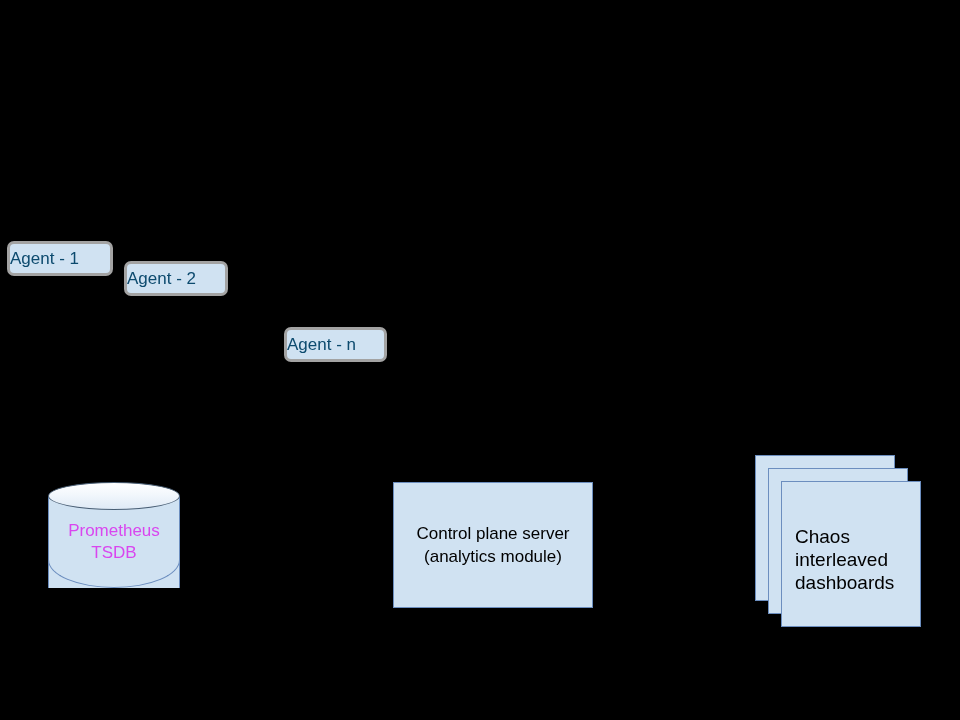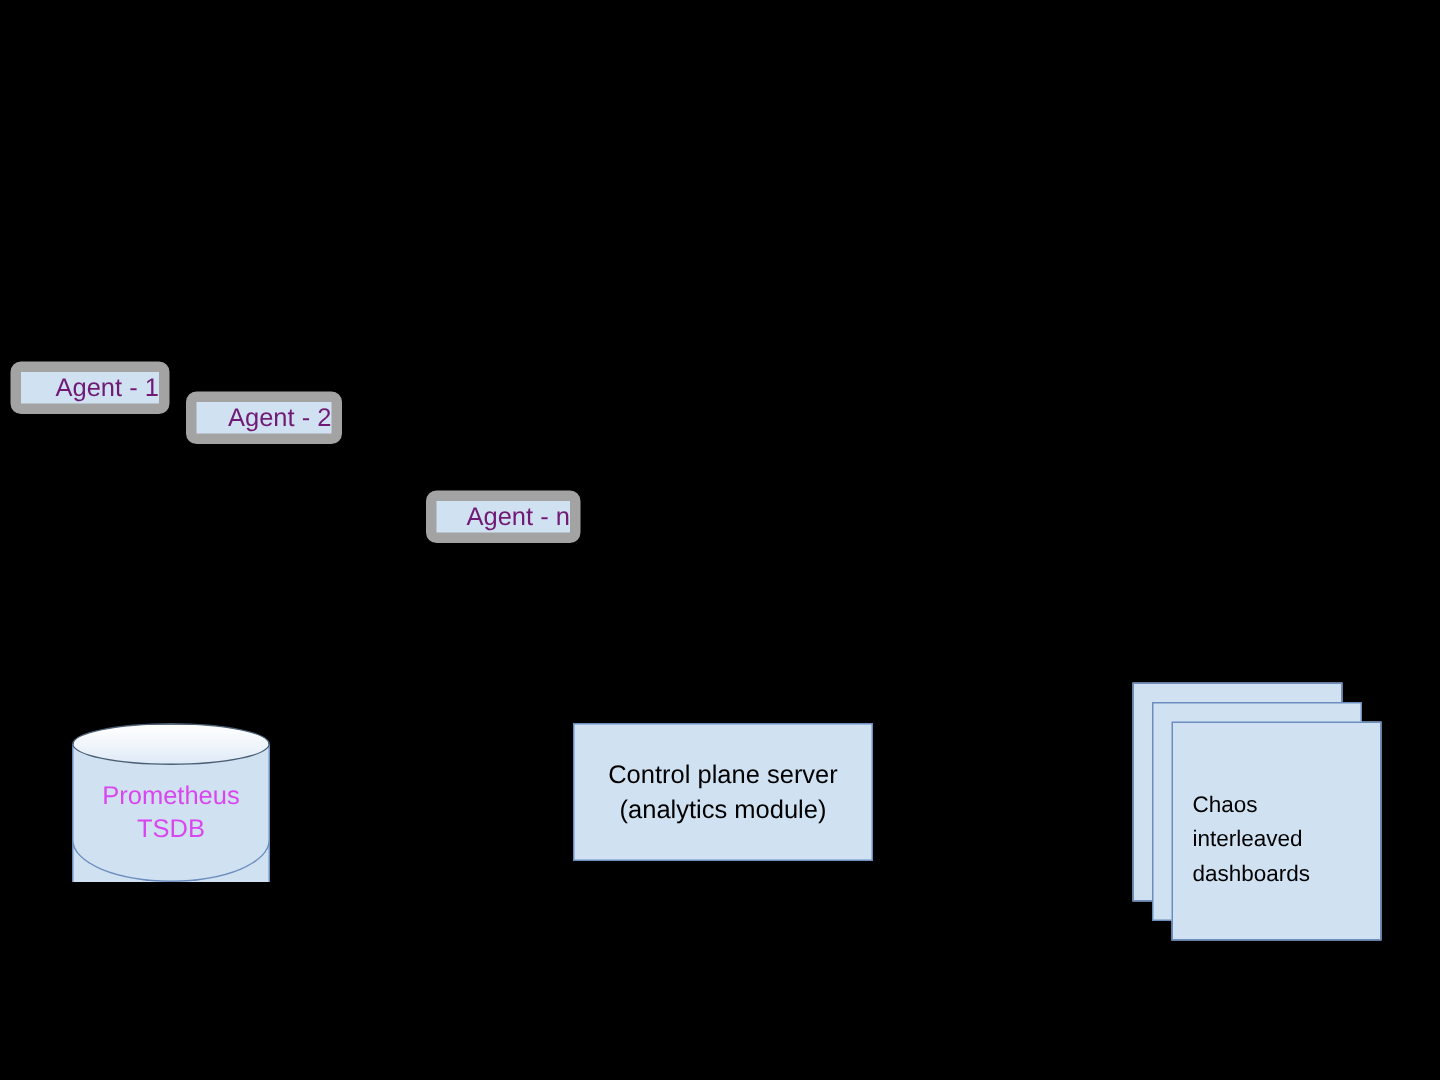--- a/index.html
+++ b/index.html
@@ -14,26 +14,26 @@
     background: #000000;
     overflow: hidden;
     font-family: "Liberation Sans", sans-serif;
   }
 
   
   .agent-node {
     position: absolute;
     box-sizing: border-box;
     background: #d0e2f2;
-    border: 7px solid #a3a3a3;
+    border: 3px solid #a3a3a3;
     border-radius: 7px;
     display: flex;
     align-items: center;
-    justify-content: flex-end;
-    color: #701a75;
+    justify-content: flex-start;
+    color: #0c4a6e;
     font-size: 17px;
     line-height: 1;
     white-space: nowrap;
   }
 
   
   .cylinder {
     position: absolute;
     left: 48px;
     top: 482px;
@@ -82,24 +82,24 @@
     color: #d946ef;
     font-size: 17px;
     line-height: 22px;
     text-align: center;
     white-space: pre-line;
   }
 
   
   .server-box {
     position: absolute;
-    left: 382px;
+    left: 393px;
     top: 482px;
     width: 200px;
-    height: 92px;
+    height: 126px;
     box-sizing: border-box;
     background: #d0e2f2;
     border: 1px solid #6c8ebf;
     display: flex;
     align-items: center;
     justify-content: center;
   }
   .server-label {
     color: #000000;
     font-size: 17px;
@@ -126,21 +126,21 @@
   }
   .dash-card.back  { left: 0px;  top: 0px;  }
   .dash-card.mid   { left: 13px; top: 13px; }
   .dash-card.front { left: 26px; top: 26px; }
   .dash-label {
     position: absolute;
     left: 40px;
     top: 70px;
     width: 120px;
     color: #000000;
-    font-size: 15px;
+    font-size: 19px;
     line-height: 23px;
     text-align: left;
     white-space: pre-line;
   }
 
   
   .connector-layer {
     position: absolute;
     left: 0;
     top: 0;

